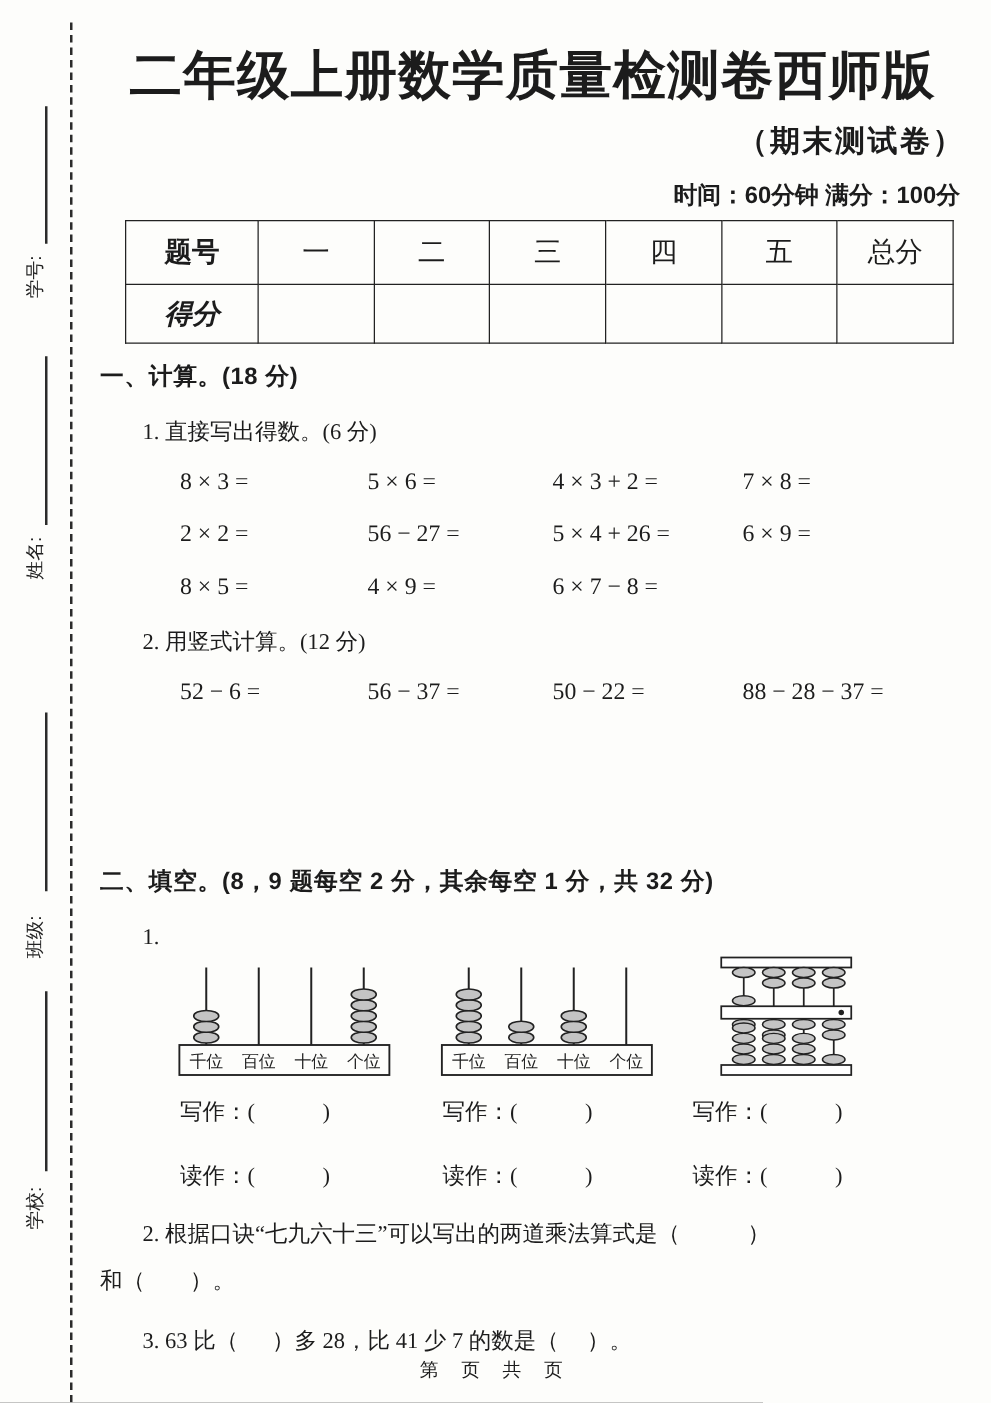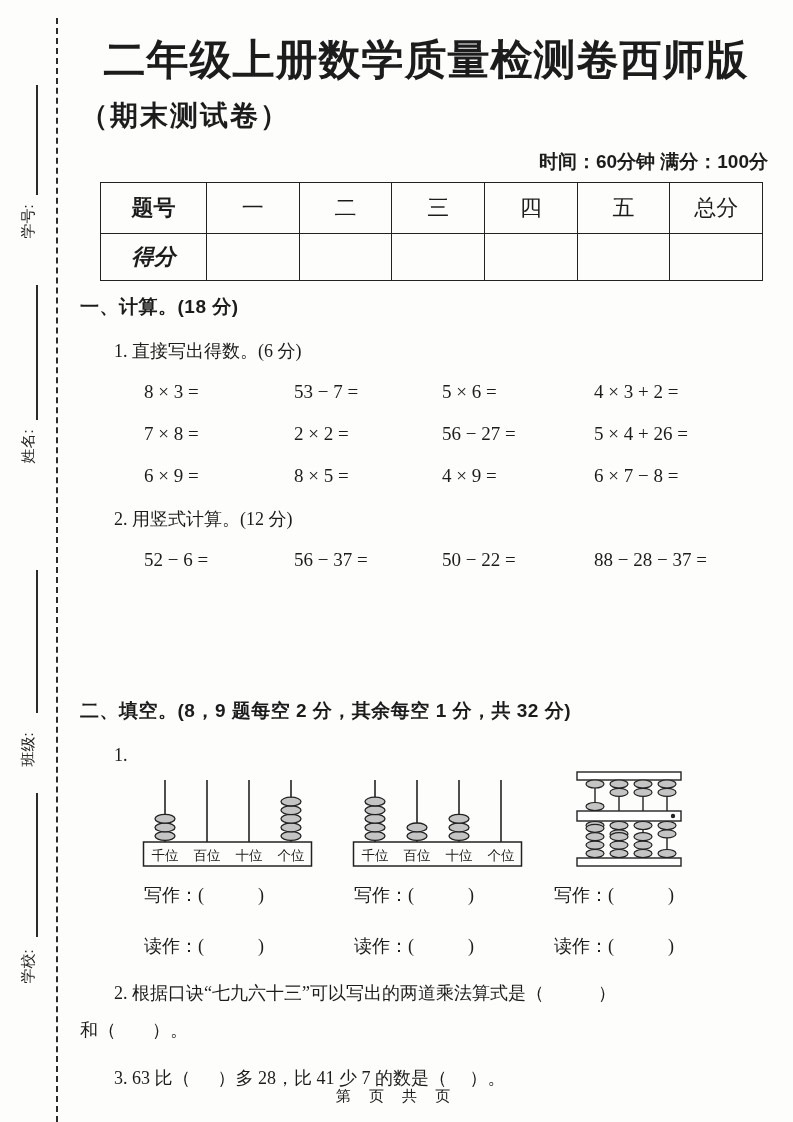--- a/index.html
+++ b/index.html
@@ -18,21 +18,21 @@
   .bl4 { top:793px; height:144px; }
   .margin-label { position:absolute; left:-3px; width:62px; text-align:center;
     font-size:15px; font-family:"Liberation Sans", sans-serif;
     transform:rotate(-90deg); color:#222; }
   .ml1 { top:212px; } .ml2 { top:437px; } .ml3 { top:740px; } .ml4 { top:957px; }
 
   
   .content { position:absolute; left:80px; top:0; width:692px; }
   .title { margin:36px 0 0; text-align:center; font-size:42px; line-height:1.15;
     font-family:"Liberation Sans", sans-serif; font-weight:900; letter-spacing:1px; }
-  .subtitle { margin:13px 0 0; text-align:left; font-size:28px;
+  .subtitle { margin:13px 0 0; text-align:right; font-size:24px;
     font-family:Liberation Mono, monospace; font-weight:800; letter-spacing:2px; }
   .meta { margin:14px 4px 7px 0; text-align:right; font-size:19px;
     font-family:"Liberation Sans", sans-serif; font-weight:600; }
 
   table.score { border-collapse:collapse; margin-left:20px; width:663px;
     table-layout:fixed; font-family:"Liberation Sans", sans-serif; }
   table.score td { border:1.8px solid #222; text-align:center; font-size:22px; }
   table.score col.first { width:106px; }
   table.score tr.hdr td { height:48px; }
   table.score tr.val td { height:44px;font-style:italic; }
@@ -110,21 +110,20 @@
         <td></td>
       </tr>
     </tbody>
       </table>
 
     <div class="sec-heading">一、计算。(18 分)</div>
 
     <div class="sub-label">1. 直接写出得数。(6 分)</div>
     <div class="problems-grid">
       <div class="pre">8 × 3 =</div>
-      <div class="pre">53 − 7 =</div>
       <div class="pre">5 × 6 =</div>
       <div class="pre">4 × 3 + 2 =</div>
       <div class="pre">7 × 8 =</div>
       <div class="pre">2 × 2 =</div>
       <div class="pre">56 − 27 =</div>
       <div class="pre">5 × 4 + 26 =</div>
       <div class="pre">6 × 9 =</div>
       <div class="pre">8 × 5 =</div>
       <div class="pre">4 × 9 =</div>
       <div class="pre">6 × 7 − 8 =</div>

